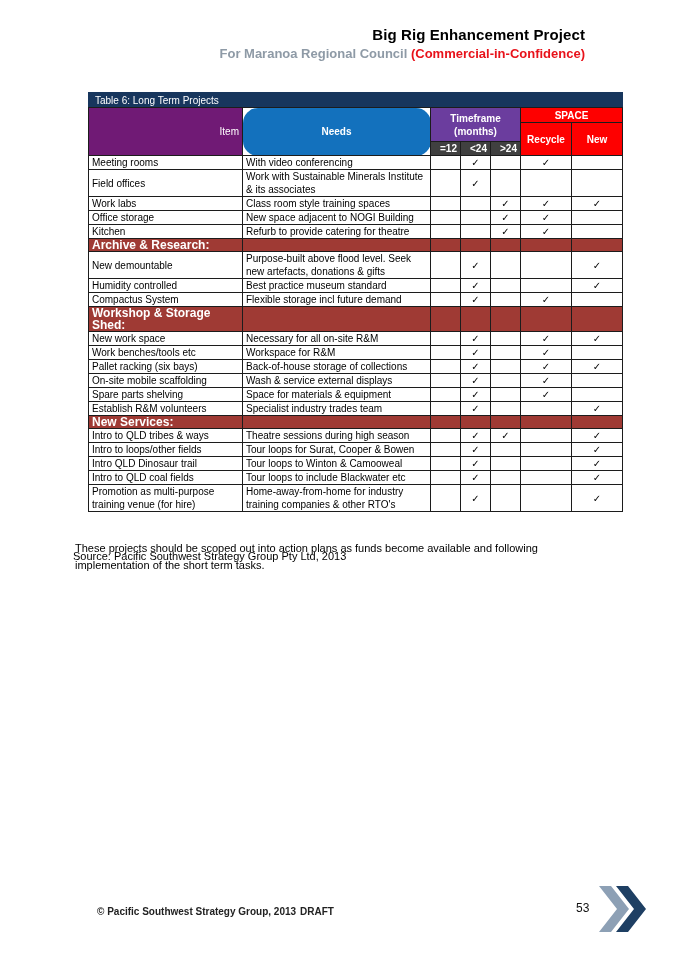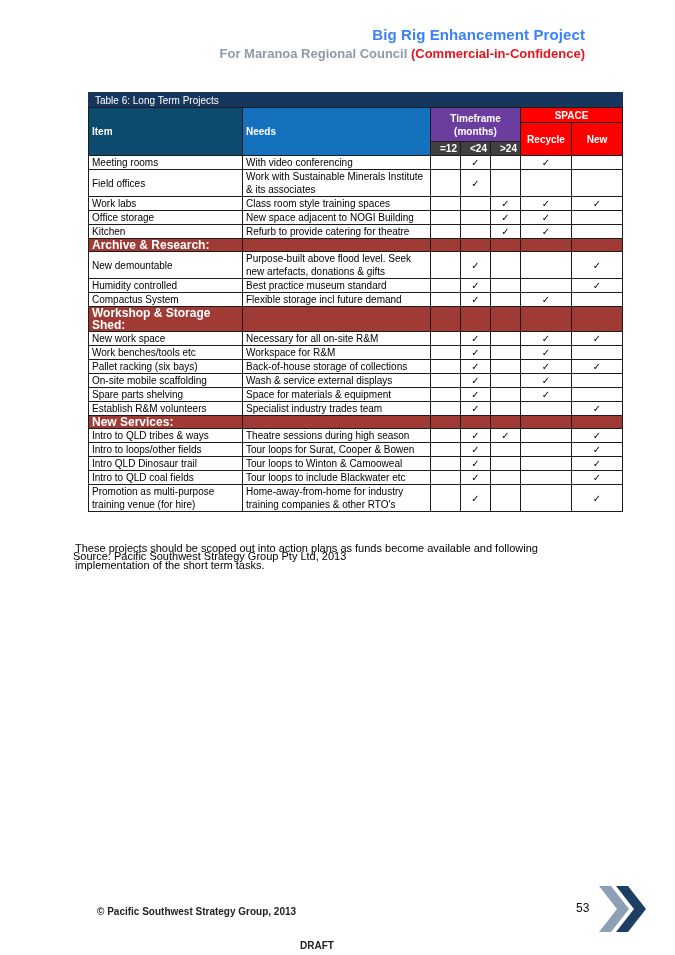--- a/index.html
+++ b/index.html
@@ -5,61 +5,61 @@
   * { box-sizing: border-box; }
   html,body { margin:0; padding:0; }
   body {
     width:675px; height:955px; background:#ffffff;
     font-family:"Liberation Sans", sans-serif; color:#000;
   }
   .page { position:relative; width:675px; height:955px; background:#fff; overflow:hidden; }
 
   
   .doc-header { position:absolute; top:26px; right:90px; text-align:right; }
-  .doc-title { font-size:15px; font-weight:bold; color:#3b82f6; letter-spacing:0.1px; }
+  .doc-title { font-size:15px; font-weight:bold; color:#000000; letter-spacing:0.1px; }
   .doc-subtitle { font-size:13px; font-weight:bold; color:#8e9aa6; margin-top:3px; }
   .doc-subtitle .conf { color:#e8121a; }
 
   
   table.ltp {
     position:absolute; left:88px; top:92px; width:534px;
     border-collapse:collapse; table-layout:fixed;
   }
   table.ltp td, table.ltp th {
     border:1px solid #1c1c1c; padding:0 3px;
     font-size:10px; line-height:13px; vertical-align:middle;
     overflow:hidden;
   }
   tr.cap-row td {
     background:#17365d; color:#fff; font-weight:normal; text-align:left;
     font-size:10px; height:15px; border:1px solid #17365d; border-bottom:1px solid #1c1c1c;
     padding-left:6px;
   }
-  th.h-item   { background:#0c4a6e; color:#fff; font-weight:bold; text-align:left; font-size:10.5px; }
-  th.h-needs  { background:#1371bd; color:#fff; font-weight:bold; text-align:left; font-size:10.5px; }
+  th.h-item   { background:#701a75; color:#fff; font-weight:normal; text-align:right; font-size:10.5px; }
+  th.h-needs  { background:#1371bd; color:#fff; font-weight:bold; text-align:center; font-size:10.5px;border-radius:15px; }
   th.h-time   { background:#6b3d9e; color:#fff; font-weight:bold; text-align:center; font-size:10.5px; height:34px; }
   th.h-time2  { background:#404040; color:#fff; font-weight:bold; text-align:right; font-size:10px; height:13px; }
   th.h-space  { background:#fe0000; color:#fff; font-weight:bold; text-align:center; font-size:10.5px; height:15px; }
   th.h-space2 { background:#fe0000; color:#fff; font-weight:bold; text-align:center; font-size:10.5px; }
   tbody tr    { height:14px; }
   tbody tr.section { height:13px; }
   tbody tr.section td {
     background:#9f3a34; color:#fff; font-weight:bold; font-size:12px; line-height:12px;
   }
   td.c-item  { text-align:left; }
   td.c-needs { text-align:left; }
   td.c-check { text-align:center; font-size:10px; }
 
   
   .source { position:absolute; left:73px; top:526px; font-size:11px; color:#000;margin-top:24px; }
   .bodytext { position:absolute; left:75px; top:529px; width:527px; font-size:11px; line-height:16.5px; color:#000; }
 
   
   .footer-copyright { position:absolute; left:97px;  top:906px; font-size:10px; font-weight:bold; color:#222; }
-  .footer-draft     { position:absolute; left:300px; top:940px; font-size:10px; font-weight:bold; color:#222; }
+  .footer-draft     { position:absolute; left:300px; top:906px; font-size:10px; font-weight:bold; color:#222; }
   .page-number      { position:absolute; left:576px; top:901px; font-size:12px; color:#111; }
   .chevrons         { position:absolute; left:599px; top:886px; width:48px; height:46px; }
 </style>
 </head>
 <body>
 
 <div class="page">
 
   <div class="doc-header">
     <div class="doc-title">Big Rig Enhancement Project</div>

